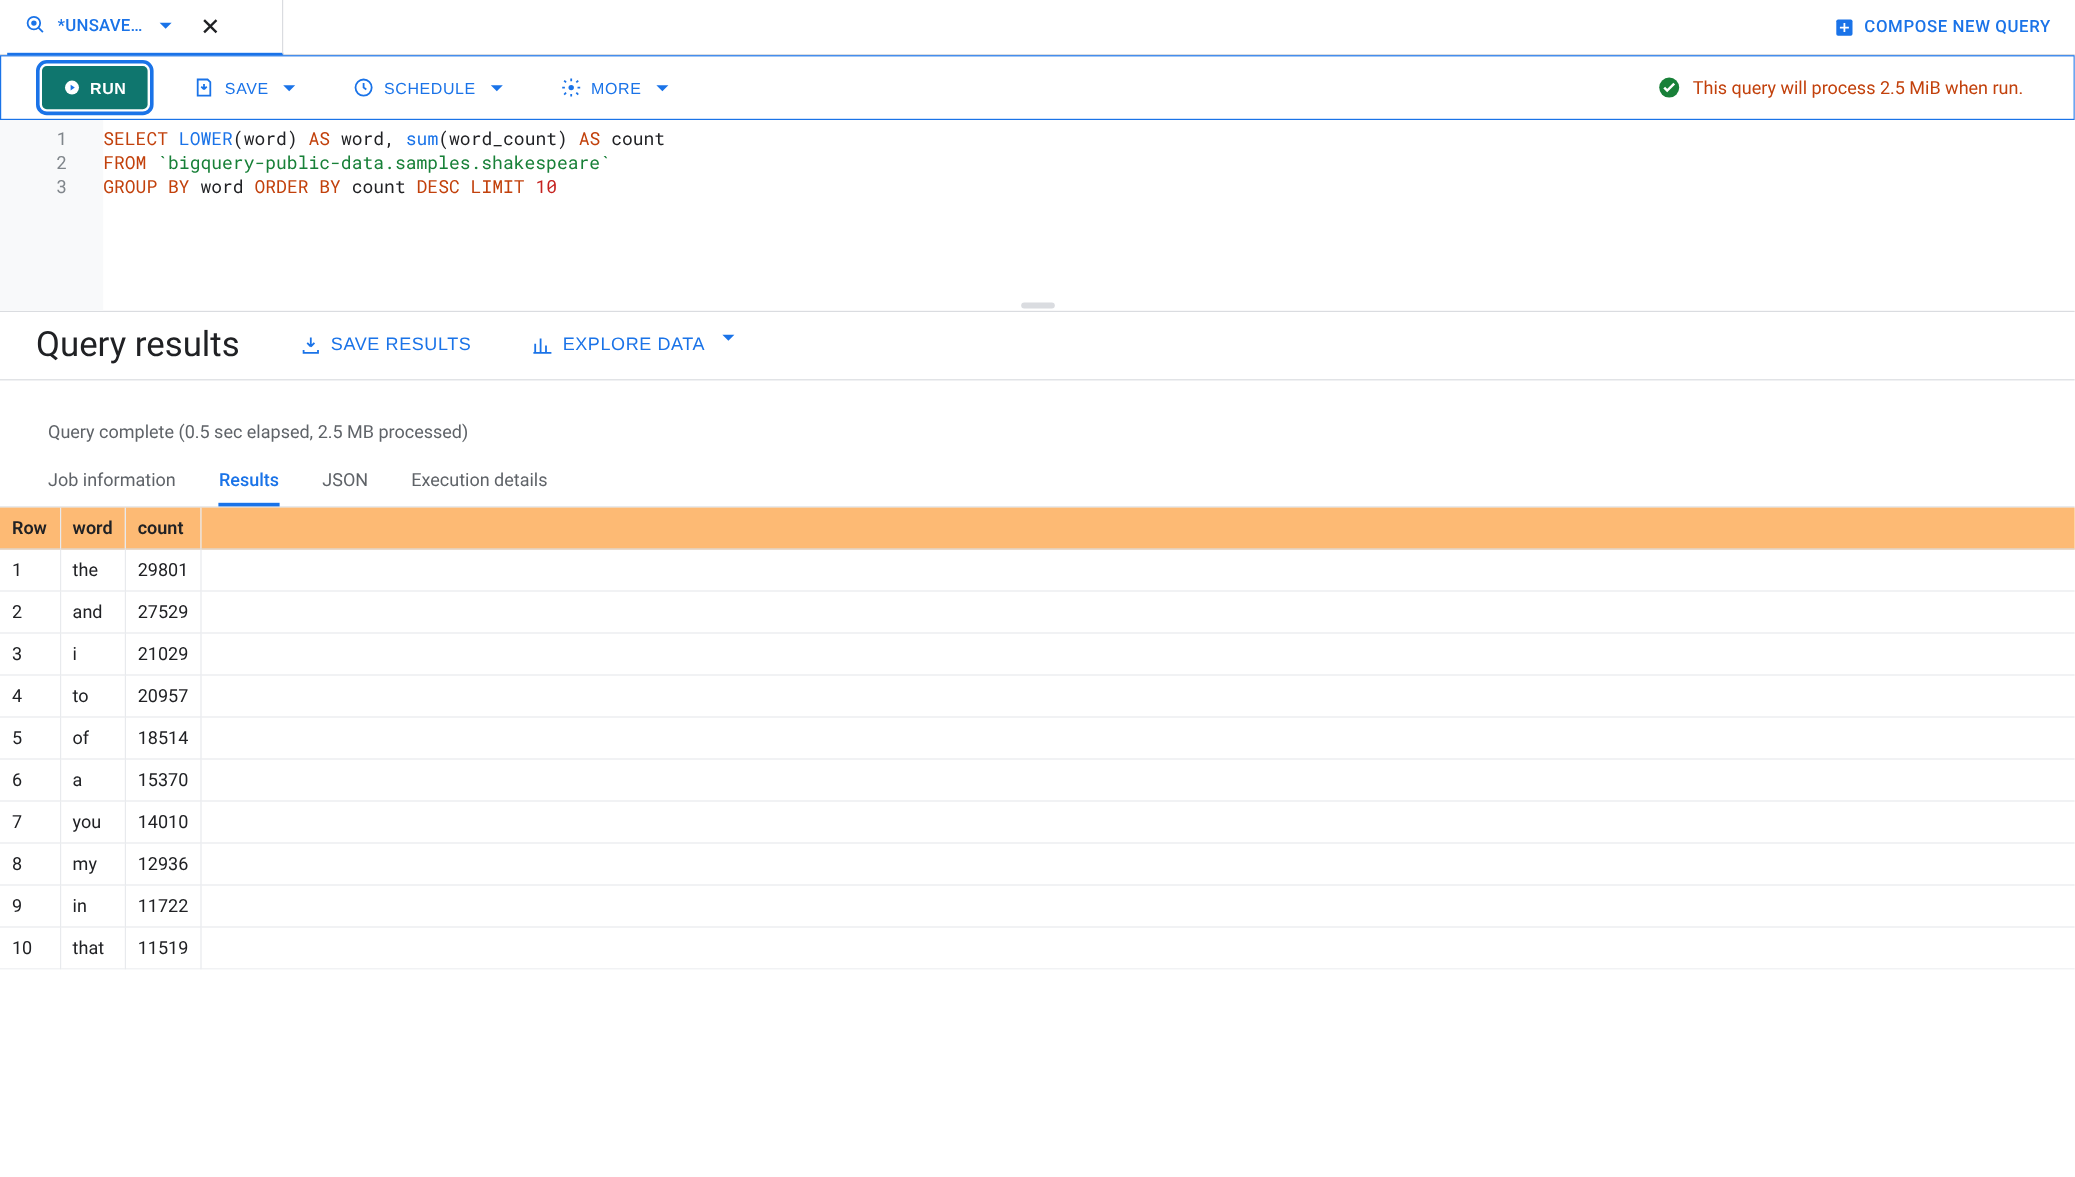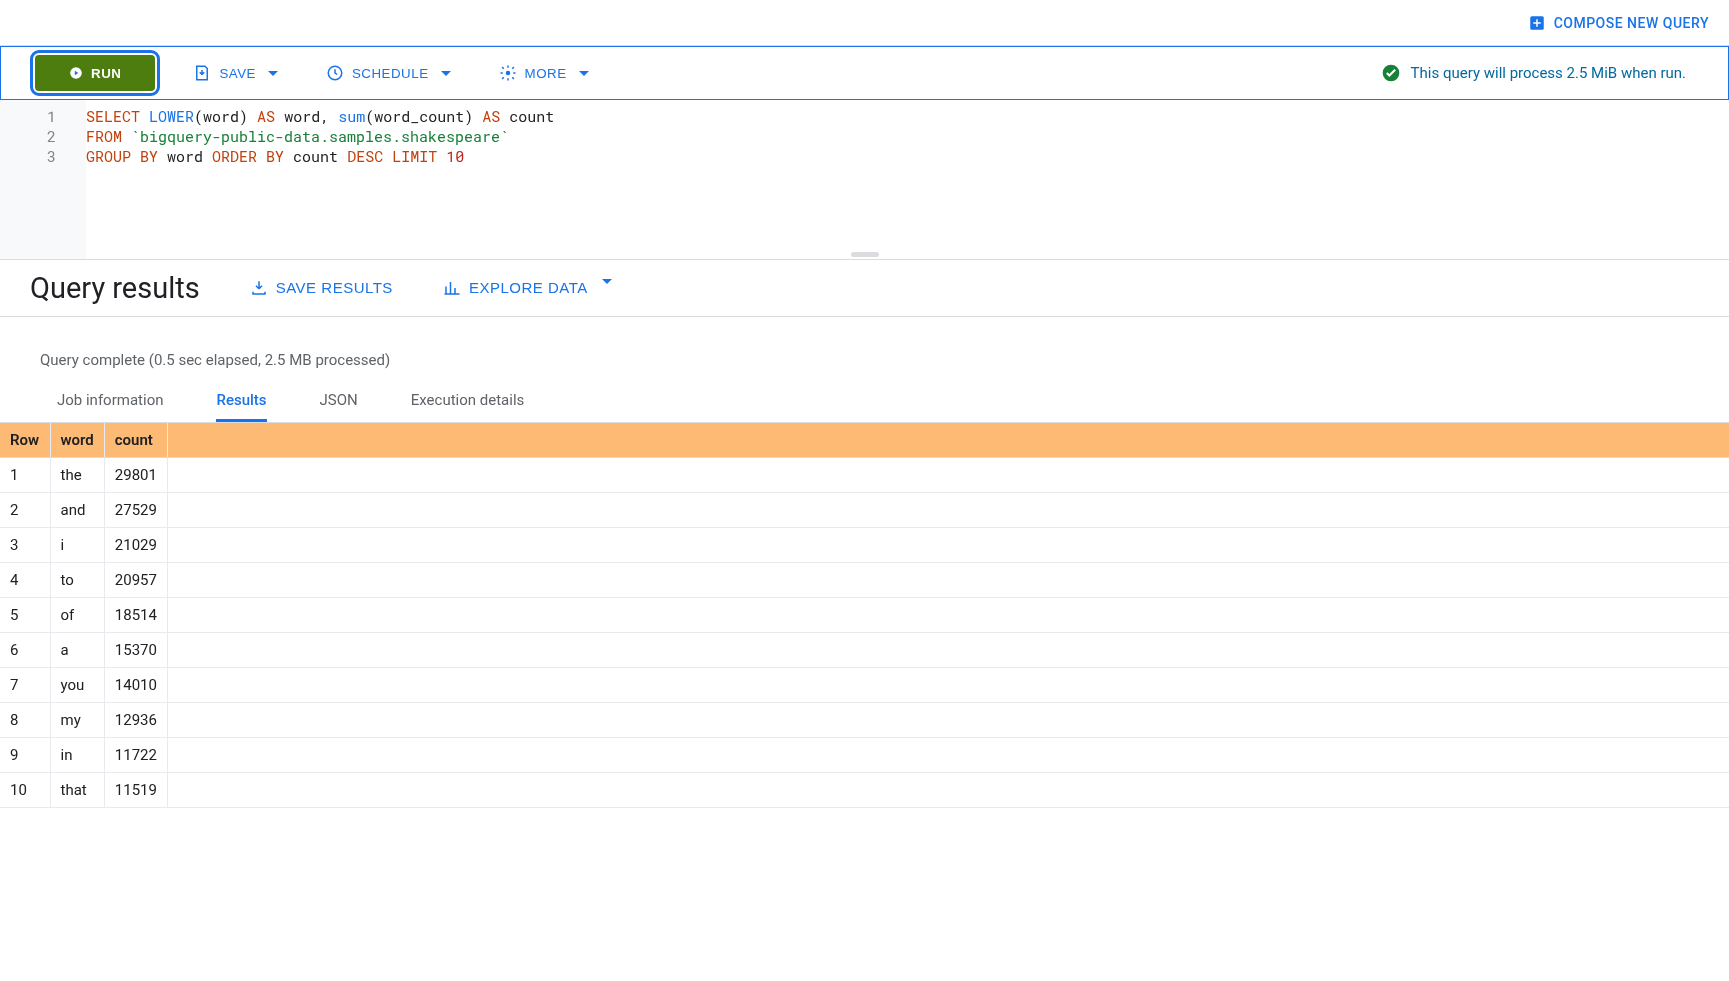--- a/index.html
+++ b/index.html
@@ -44,36 +44,36 @@
   .compose-btn svg{width:18px;height:18px;}
   
   .toolbar {
     display:flex; align-items:center; height:54px;
     border: 1px solid #1a73e8; border-top: 1px solid #1a73e8;
     border-radius:0; padding: 0 34px 0 34px;
     background:#fff;
   }
   .run-btn {
     display:flex;align-items:center;gap:8px;
-    background:#4d7c0f;color:#fff;font-weight:600;letter-spacing:.5px;
-    border:none;border-radius:4px;height:36px;padding:0 34px;
+    background:#0f766e;color:#fff;font-weight:600;letter-spacing:.5px;
+    border:none;border-radius:4px;height:36px;padding:0 18px;
     outline:3px solid #1a73e8; outline-offset:2px;
     cursor:pointer;
   }
   .run-btn svg{width:14px;height:14px;fill:#fff;}
   .tool-btn {
     display:flex;align-items:center;gap:8px;
     color:#1a73e8;font-weight:500;letter-spacing:.5px;
     background:none;border:none;height:36px;padding:0 10px;
     margin-left:28px;cursor:pointer;
   }
   .tool-btn svg{width:18px;height:18px;fill:#1a73e8;}
   .tool-btn .caret{width:0;height:0;border-left:5px solid transparent;border-right:5px solid transparent;border-top:5px solid #1a73e8;margin-left:4px;}
   .toolbar .spacer{flex:1;}
-  .status-msg{display:flex;align-items:center;gap:10px;color:#0369a1;font-size:15px;padding-right:8px;}
+  .status-msg{display:flex;align-items:center;gap:10px;color:#c2410c;font-size:15px;padding-right:8px;}
   .status-msg svg{width:20px;height:20px;}
   
   .editor {
     display:flex;
     font-family: "Roboto Mono", Menlo, Consolas, monospace;
     font-size:15px; line-height:20px;
     min-height:160px;
     border-bottom:1px solid #dadce0;
     position:relative;
   }
@@ -104,40 +104,52 @@
   .link-btn{
     display:flex;align-items:flex-start;gap:8px;color:#1a73e8;font-weight:500;
     letter-spacing:.5px;background:none;border:none;cursor:pointer;font-size:15px;
   }
   .link-btn svg{width:18px;height:18px;fill:#1a73e8;}
   .link-btn .caret{width:0;height:0;border-left:5px solid transparent;border-right:5px solid transparent;border-top:5px solid #1a73e8;margin-left:6px;}
   .results-divider{border-top:1px solid #dadce0;}
   
   .query-status{color:#5f6368;font-size:15px;padding:34px 0 12px 40px;}
   .result-tabs{display:flex;gap:36px;padding:0 40px;border-bottom:1px solid #dadce0;}
-  .result-tab{padding:10px 0;color:#5f6368;font-size:15px;cursor:pointer;border-bottom:3px solid transparent;margin-left:17px;}
+  .result-tab{padding:10px 0;color:#5f6368;font-size:15px;cursor:pointer;border-bottom:3px solid transparent;}
   .result-tab.active{color:#1a73e8;border-bottom-color:#1a73e8;font-weight:500;}
   
   table.results{width:100%;border-collapse:collapse;font-size:15px;}
   table.results thead th{
     text-align:left;font-weight:600;color:#202124;background:#fdba74;
     padding:8px 10px;border-bottom:1px solid #dadce0;
   }
   table.results thead th:first-child{padding-left:10px;}
   table.results tbody td{
     padding:8px 10px;border-bottom:1px solid #e8eaed;color:#202124;
   }
   table.results th:nth-child(1),table.results td:nth-child(1){width:50px;border-right:1px solid #e8eaed;}
   table.results th:nth-child(2),table.results td:nth-child(2){width:52px;border-right:1px solid #e8eaed;}
   table.results th:nth-child(3),table.results td:nth-child(3){width:60px;border-right:1px solid #e8eaed;}
 </style>
 </head>
 <body>
 
 <div class="tabbar">
+  <div class="tab">
+    <span class="tab-icon">
+      <svg viewBox="0 0 24 24">
+          <circle cx="11" cy="11" r="7" fill="none" stroke="#1a73e8" stroke-width="2"></circle>
+          <line x1="16" y1="16" x2="21" y2="21" stroke="#1a73e8" stroke-width="2"></line>
+          <circle cx="11" cy="11" r="3" fill="#1a73e8"></circle>
+        </svg>
+    </span>
+    <span class="tab-title">*UNSAVE…</span>
+    <span class="dropdown-arrow"></span>
+    <span class="close-x">✕</span>
+  </div>
   <div class="spacer"></div>
   <div class="compose-btn">
     <svg viewBox="0 0 24 24">
         <rect x="3" y="3" width="18" height="18" rx="2" fill="#1a73e8"></rect>
         <path d="M12 7v10M7 12h10" stroke="#fff" stroke-width="2"></path>
       </svg>
     <span>COMPOSE NEW QUERY</span>
   </div>
 </div>
 

